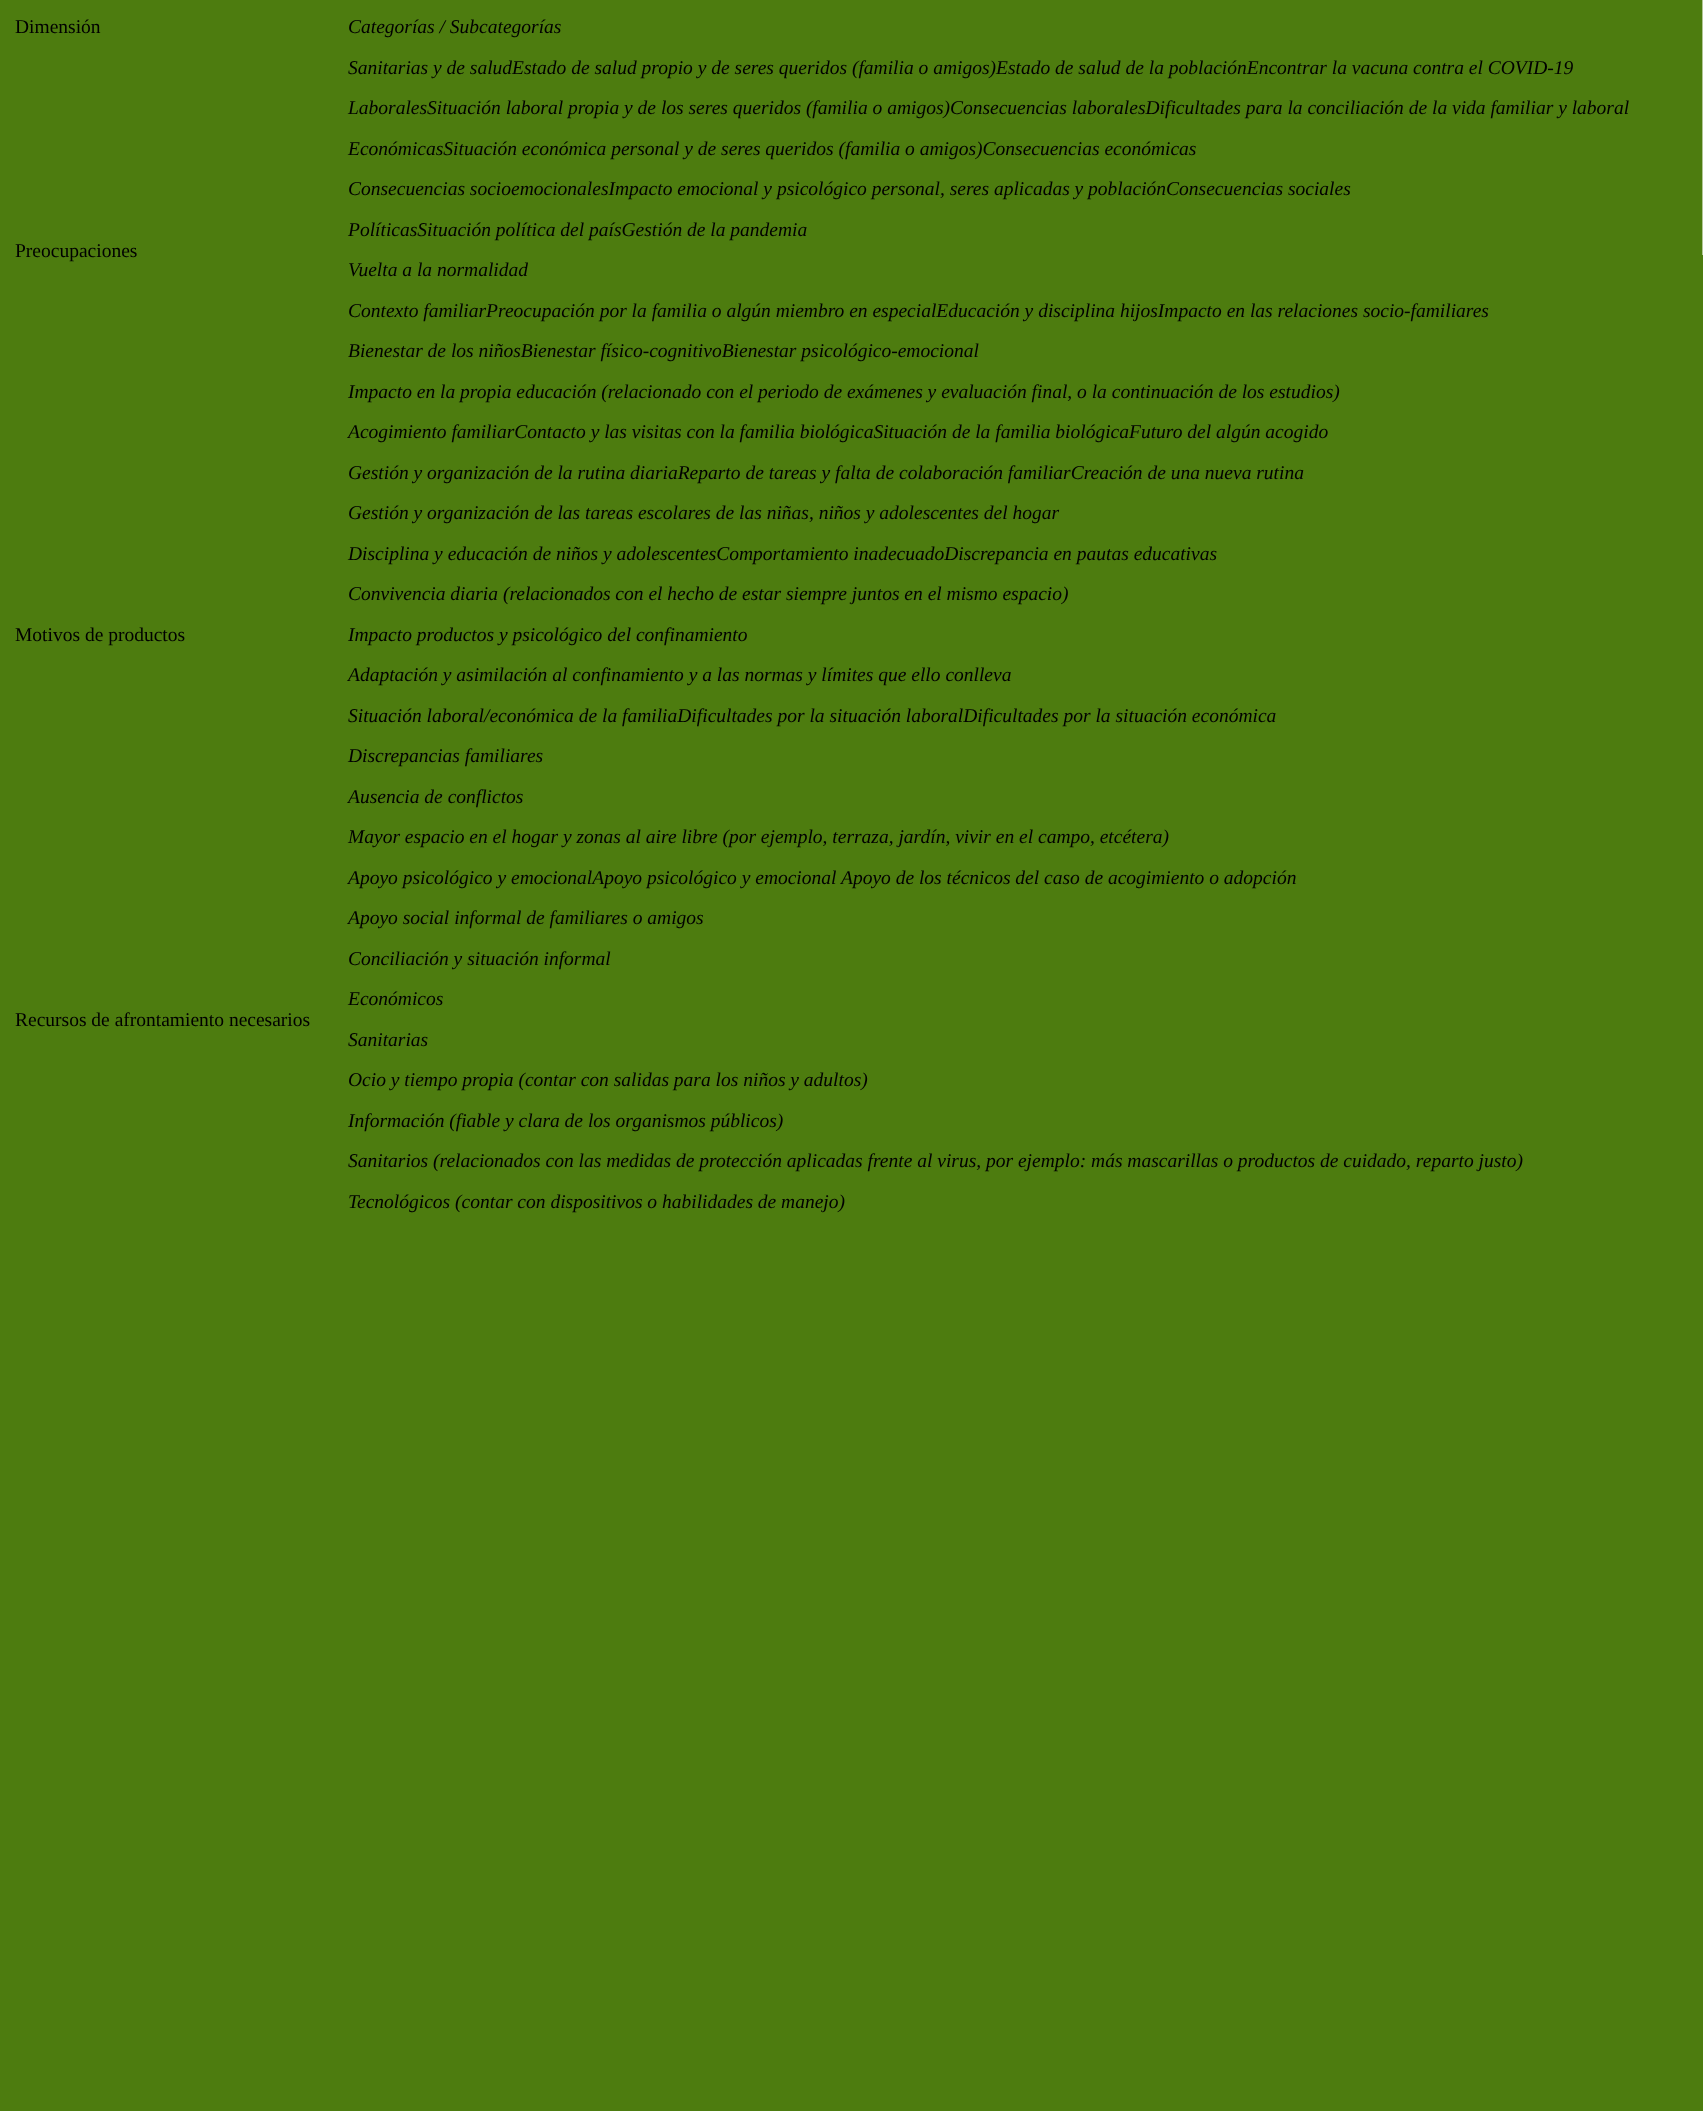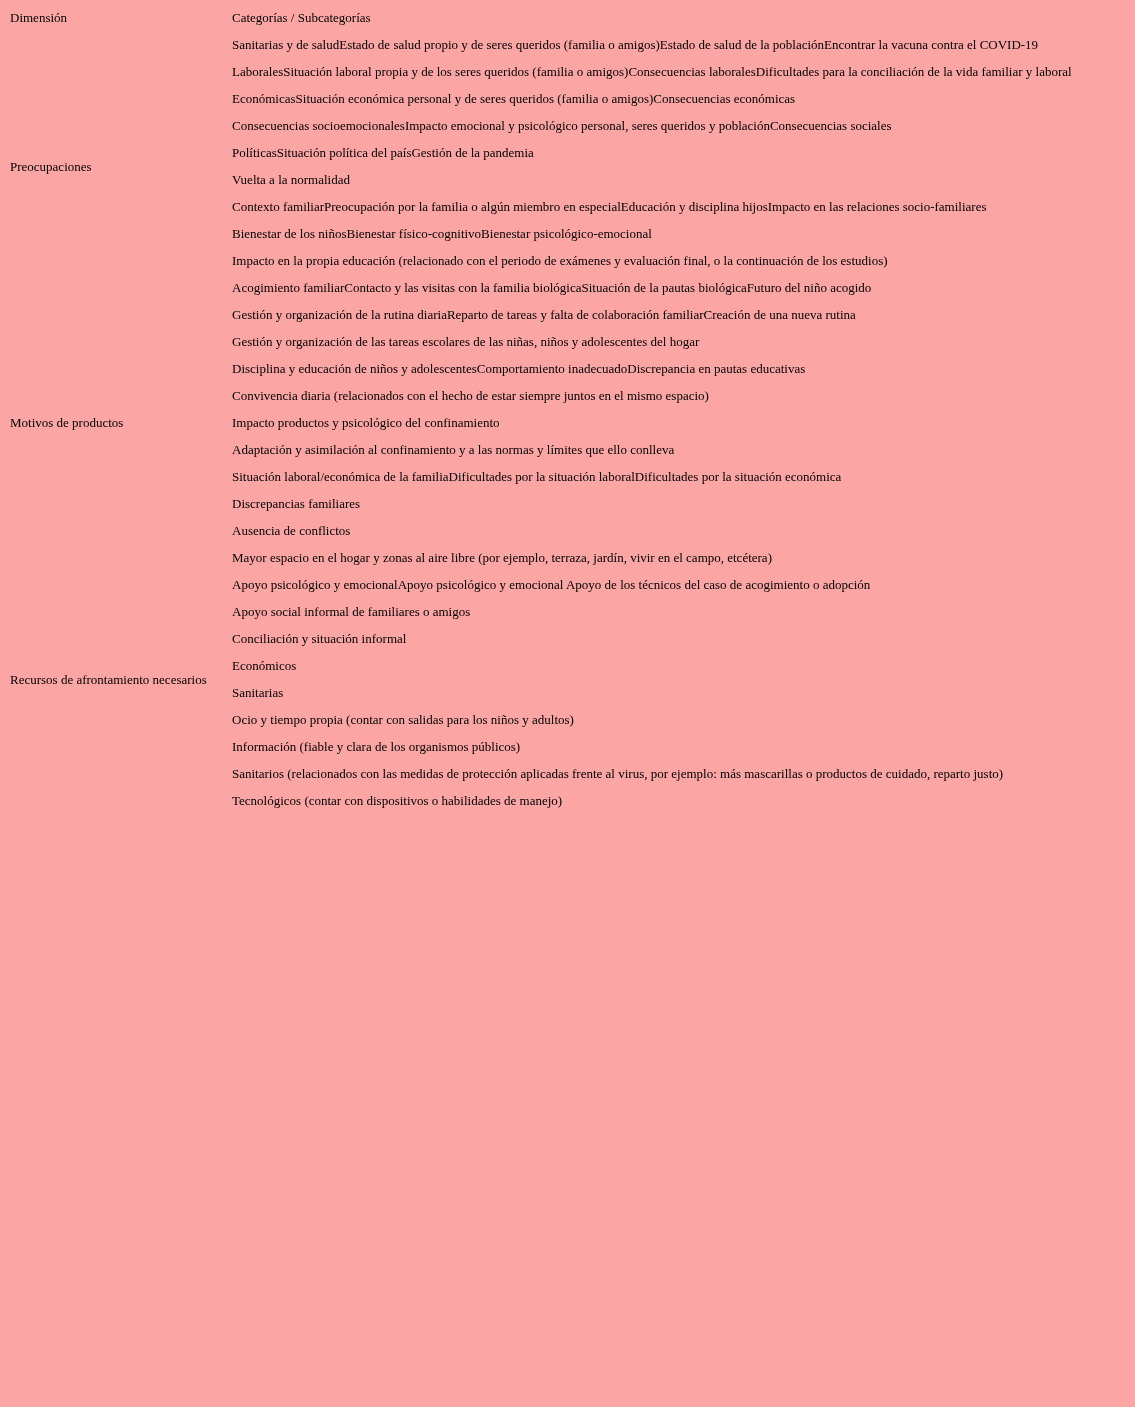--- a/index.html
+++ b/index.html
@@ -4,21 +4,21 @@
 <style>
   html, body {
     margin: 0;
     padding: 0;
     background: #ffffff;
   }
   .page {
     position: relative;
     width: 1135px;
     height: 1407px;
-    background: #fca5a5;
+    background: #4d7c0f;
     overflow: hidden;
     font-family: "Liberation Serif", "DejaVu Serif", serif;
     font-size: 13px;
     color: #000000;
   }
   table.dim-table {
     border-collapse: collapse;
     margin: 4px 0 0 10px;
     border: none;
   }
@@ -35,20 +35,21 @@
     color: #000000;
   }
   td.dim-cell {
     width: 222px;
     min-width: 222px;
     max-width: 222px;
     vertical-align: middle;
   }
   td.cat-cell {
     padding-right: 6px;
+    font-style: italic;
   }
 </style>
 </head>
 <body>
 
 <div class="page">
   <table class="dim-table">
     <colgroup>
       <col style="width:222px">
       <col>
@@ -62,39 +63,39 @@
           <td class="dim-cell" rowspan="10">Preocupaciones</td>
           <td class="cat-cell">Sanitarias y de saludEstado de salud propio y de seres queridos (familia o amigos)Estado de salud de la poblaciónEncontrar la vacuna contra el COVID-19</td>
         </tr>
         <tr>
           <td class="cat-cell">LaboralesSituación laboral propia y de los seres queridos (familia o amigos)Consecuencias laboralesDificultades para la conciliación de la vida familiar y laboral</td>
         </tr>
         <tr>
           <td class="cat-cell">EconómicasSituación económica personal y de seres queridos (familia o amigos)Consecuencias económicas</td>
         </tr>
         <tr>
-          <td class="cat-cell">Consecuencias socioemocionalesImpacto emocional y psicológico personal, seres queridos y poblaciónConsecuencias sociales</td>
+          <td class="cat-cell">Consecuencias socioemocionalesImpacto emocional y psicológico personal, seres aplicadas y poblaciónConsecuencias sociales</td>
         </tr>
         <tr>
           <td class="cat-cell">PolíticasSituación política del paísGestión de la pandemia</td>
         </tr>
         <tr>
           <td class="cat-cell">Vuelta a la normalidad</td>
         </tr>
         <tr>
           <td class="cat-cell">Contexto familiarPreocupación por la familia o algún miembro en especialEducación y disciplina hijosImpacto en las relaciones socio-familiares</td>
         </tr>
         <tr>
           <td class="cat-cell">Bienestar de los niñosBienestar físico-cognitivoBienestar psicológico-emocional</td>
         </tr>
         <tr>
           <td class="cat-cell">Impacto en la propia educación (relacionado con el periodo de exámenes y evaluación final, o la continuación de los estudios)</td>
         </tr>
         <tr>
-          <td class="cat-cell">Acogimiento familiarContacto y las visitas con la familia biológicaSituación de la pautas biológicaFuturo del niño acogido</td>
+          <td class="cat-cell">Acogimiento familiarContacto y las visitas con la familia biológicaSituación de la familia biológicaFuturo del algún acogido</td>
         </tr>
         <tr>
           <td class="dim-cell" rowspan="9">Motivos de productos</td>
           <td class="cat-cell">Gestión y organización de la rutina diariaReparto de tareas y falta de colaboración familiarCreación de una nueva rutina</td>
         </tr>
         <tr>
           <td class="cat-cell">Gestión y organización de las tareas escolares de las niñas, niños y adolescentes del hogar</td>
         </tr>
         <tr>
           <td class="cat-cell">Disciplina y educación de niños y adolescentesComportamiento inadecuadoDiscrepancia en pautas educativas</td>

